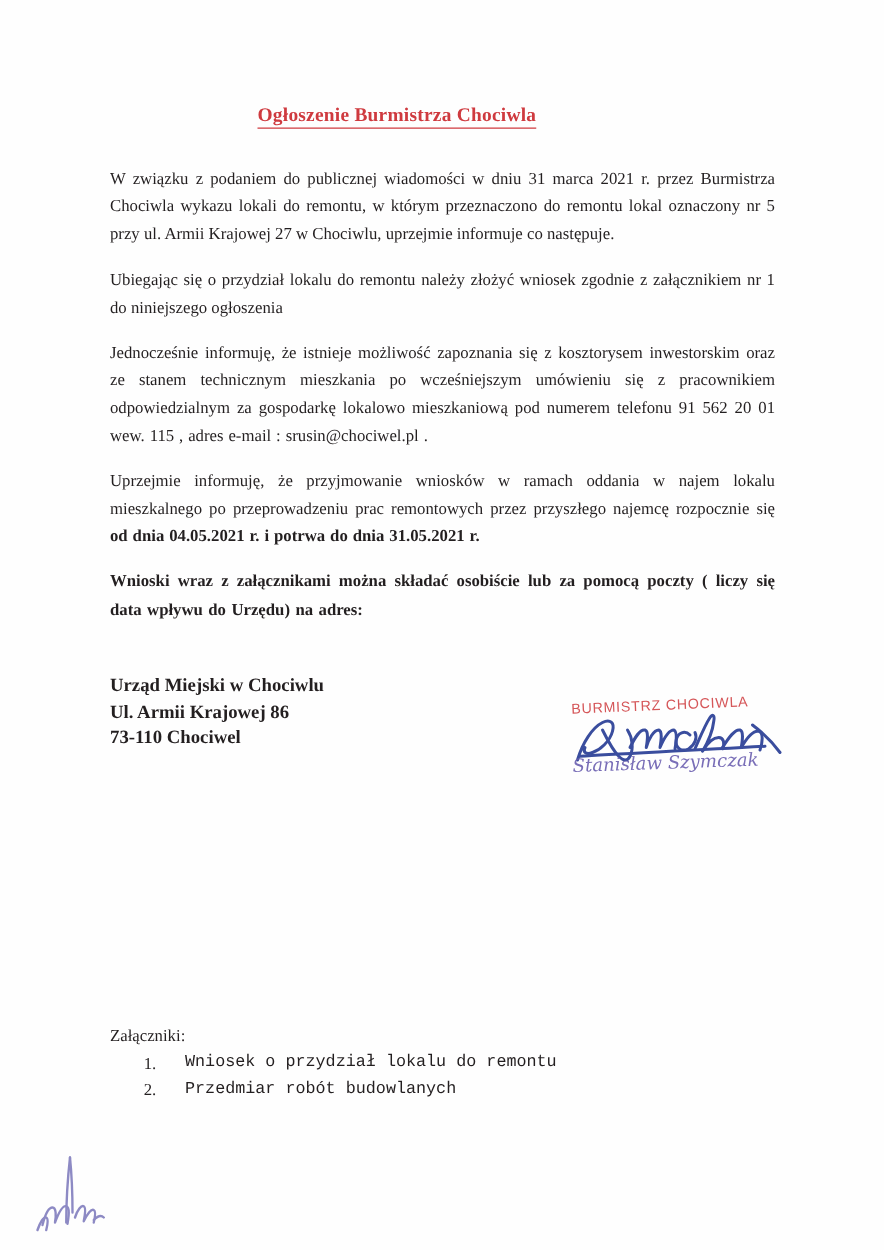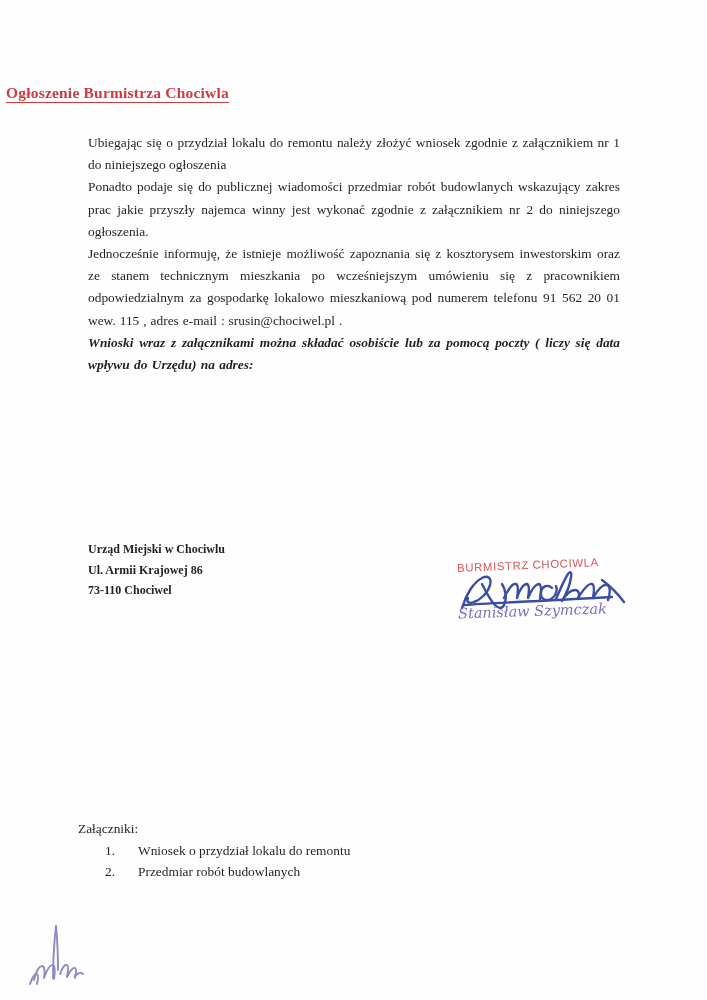--- a/index.html
+++ b/index.html
@@ -18,20 +18,21 @@
     font-family: "Liberation Serif", "DejaVu Serif", serif;
     color: #231f20;
   }
 
   
   .doc-title {
     position: absolute;
     left: 0;
     top: 84px;
     width: 629px;
+    text-align: center;
     font-size: 15.5px;
     font-weight: bold;
     color: #cf3a3f;
     letter-spacing: 0.2px;
     padding-left: 6px;
     box-sizing: border-box;
   }
   .doc-title span {
     border-bottom: 1.6px solid #cf3a3f;
     padding-bottom: 1px;
@@ -45,41 +46,40 @@
     width: 532px;
   }
   p.para {
     margin: 0 0 0 0;
     font-size: 13.4px;
     line-height: 22.2px;
     text-align: justify;
     text-justify: inter-word;
   }
   p.para + p.para {
-    margin-top: 0;
+    margin-top: 14px;
   }
   p.para.loose {
     word-spacing: 0.6px;
   }
   .b {
     font-weight: bold;
   }
   p.para.bold-para {
     font-weight: bold;
     margin-top: 18px;
     word-spacing: 1px;
-    font-style: italic;
   }
 
   
   .address-block {
     position: absolute;
     left: 88px;
     top: 539px;
-    font-size: 12px;
+    font-size: 15px;
     line-height: 20.5px;
     font-weight: bold;
   }
   .address-block div {
     white-space: nowrap;
   }
 
   
   .signature-area {
     position: absolute;
@@ -116,21 +116,21 @@
     position: absolute;
     left: 0px;
     top: 8px;
     width: 185px;
     height: 52px;
   }
 
   
   .attachments {
     position: absolute;
-    left: 78px;
+    left: 88px;
     top: 818px;
     font-size: 13.4px;
     line-height: 21px;
   }
   .attachments .att-head {
     margin: 0 0 1px 0;
   }
   .attachments ol {
     margin: 0;
     padding: 0 0 0 0;
@@ -140,20 +140,21 @@
     display: flex;
     margin: 0;
   }
   .attachments ol li .num {
     width: 33px;
     margin-left: 27px;
     text-align: left;
   }
   .attachments ol li .txt {
     white-space: nowrap;
+    font-family: Liberation Mono, monospace;
   }
 
   
   .initials {
     position: absolute;
     left: 20px;
     top: 918px;
     width: 70px;
     height: 68px;
   }
@@ -162,27 +163,28 @@
 <body>
 
 <div class="page">
 
   <div class="doc-title">
     <span>Ogłoszenie Burmistrza Chociwla</span>
   </div>
 
   <div class="body-block">
 
+    <p class="para">W związku z podaniem do publicznej wiadomości w dniu 31 marca 2021 r. przez Burmistrza Chociwla wykazu lokali do remontu, w którym przeznaczono do remontu lokal oznaczony nr 5 przy ul. Armii Krajowej 27 w Chociwlu, uprzejmie informuje co następuje.</p>
 
     <p class="para">Ubiegając się o przydział lokalu do remontu należy złożyć wniosek zgodnie z załącznikiem nr 1 do niniejszego ogłoszenia</p>
 
-    <p class="para loose">Ponadto podaje się do publicznej wiadomości  przedmiar robót budowlanych wskazujący zakres prac jakie przyszły najemca winny jest wykonać zgodnie z załącznikiem nr 2 do niniejszego ogłoszenia.</p>
 
     <p class="para loose">Jednocześnie informuję, że istnieje możliwość zapoznania się z kosztorysem inwestorskim oraz ze stanem technicznym mieszkania po wcześniejszym umówieniu się z pracownikiem odpowiedzialnym za gospodarkę lokalowo mieszkaniową pod numerem telefonu 91 562 20 01 wew. 115 , adres e-mail : srusin@chociwel.pl .</p>
 
+    <p class="para loose"><span>Uprzejmie informuję, że przyjmowanie wniosków w ramach oddania w najem lokalu mieszkalnego po przeprowadzeniu prac remontowych przez przyszłego najemcę rozpocznie się </span><span class="b">od dnia 04.05.2021 r. i potrwa do dnia 31.05.2021 r.</span></p>
 
     <p class="para bold-para">Wnioski wraz z załącznikami można składać osobiście lub za pomocą poczty ( liczy się data wpływu do Urzędu) na adres:</p>
 
   </div>
 
   <div class="address-block">
     <div>Urząd Miejski w Chociwlu</div>
     <div>Ul. Armii Krajowej 86</div>
     <div>73-110 Chociwel</div>
   </div>

